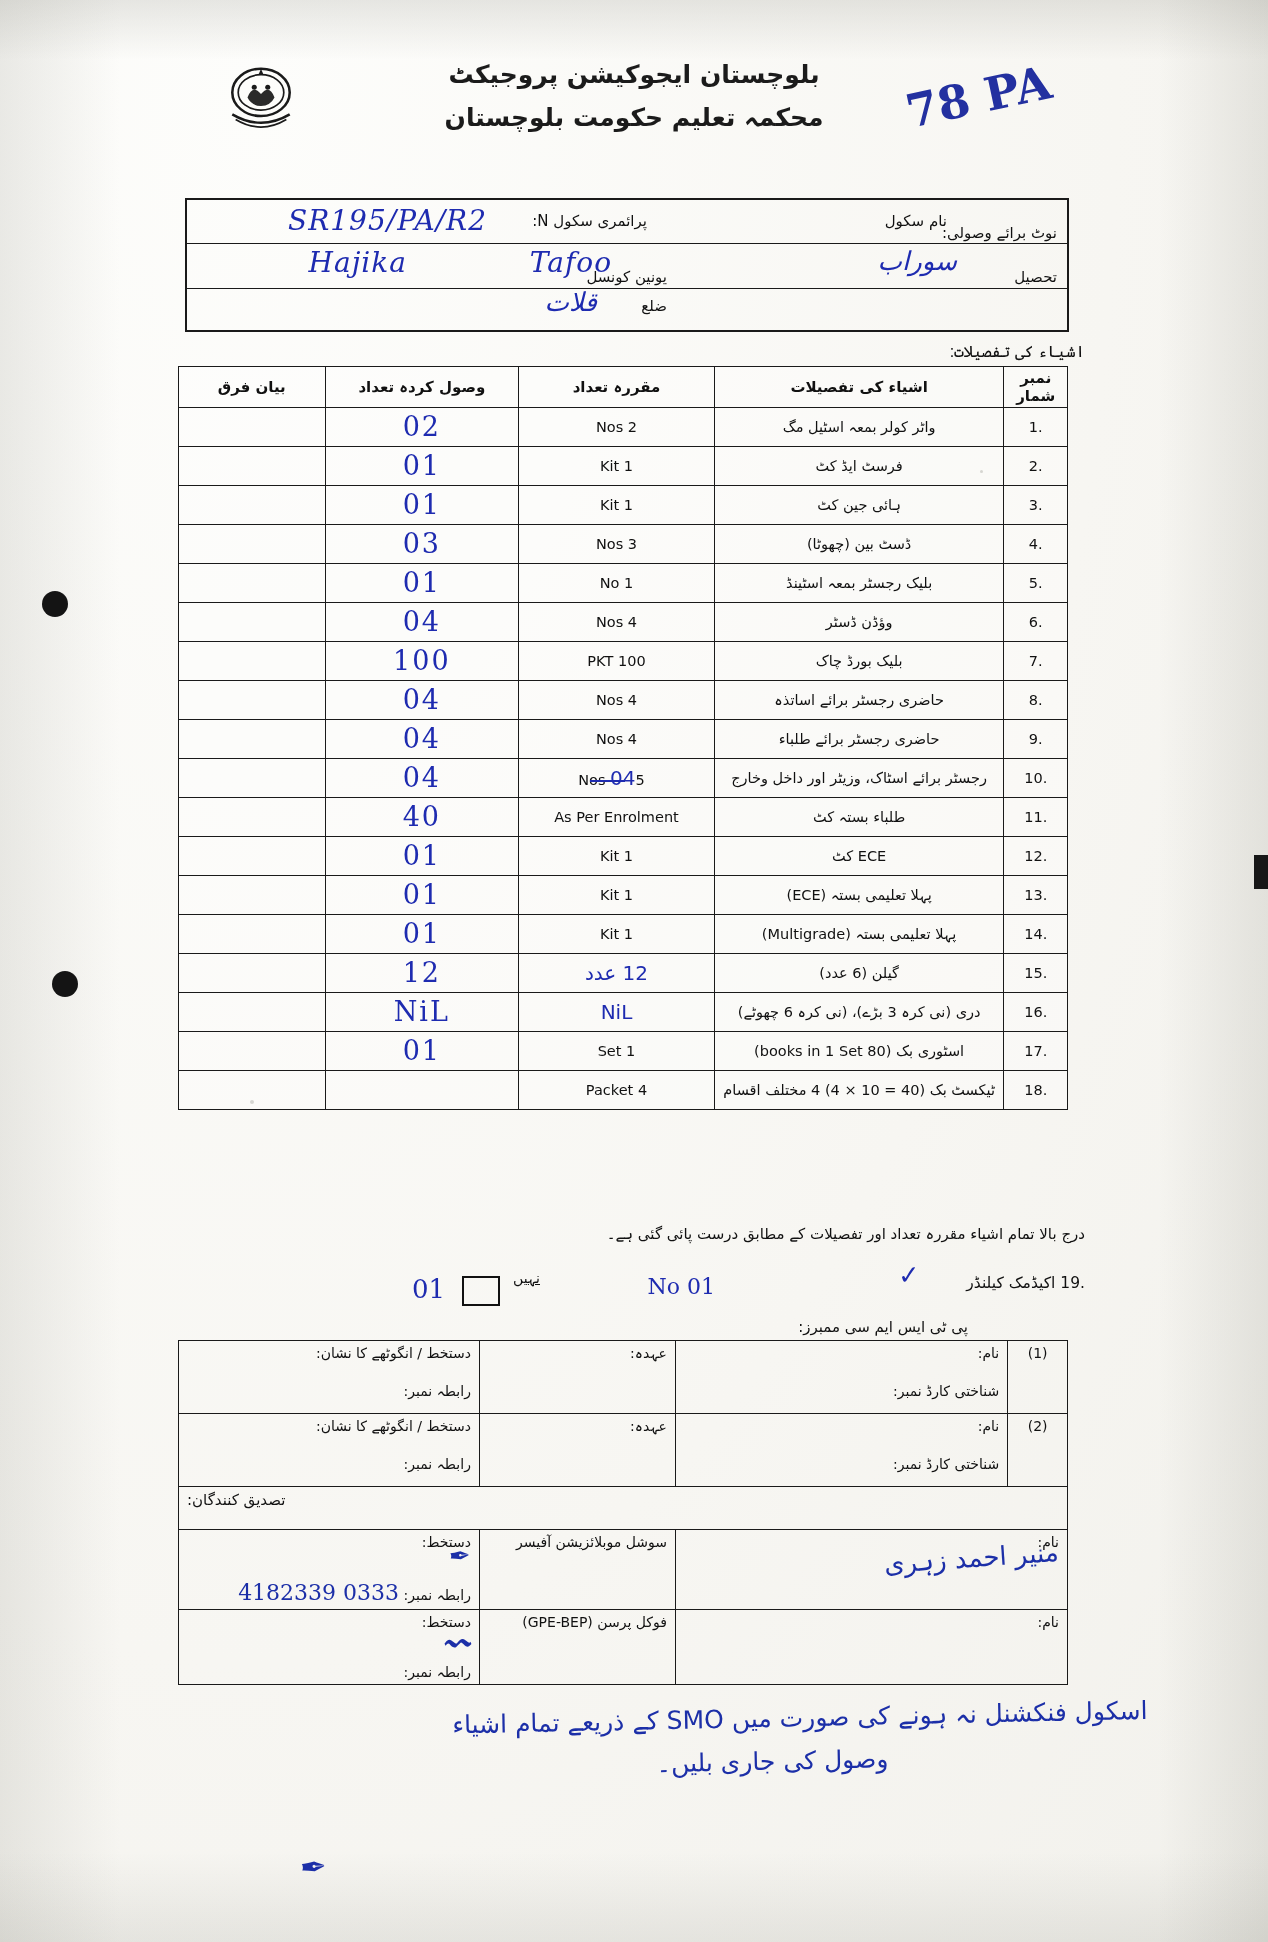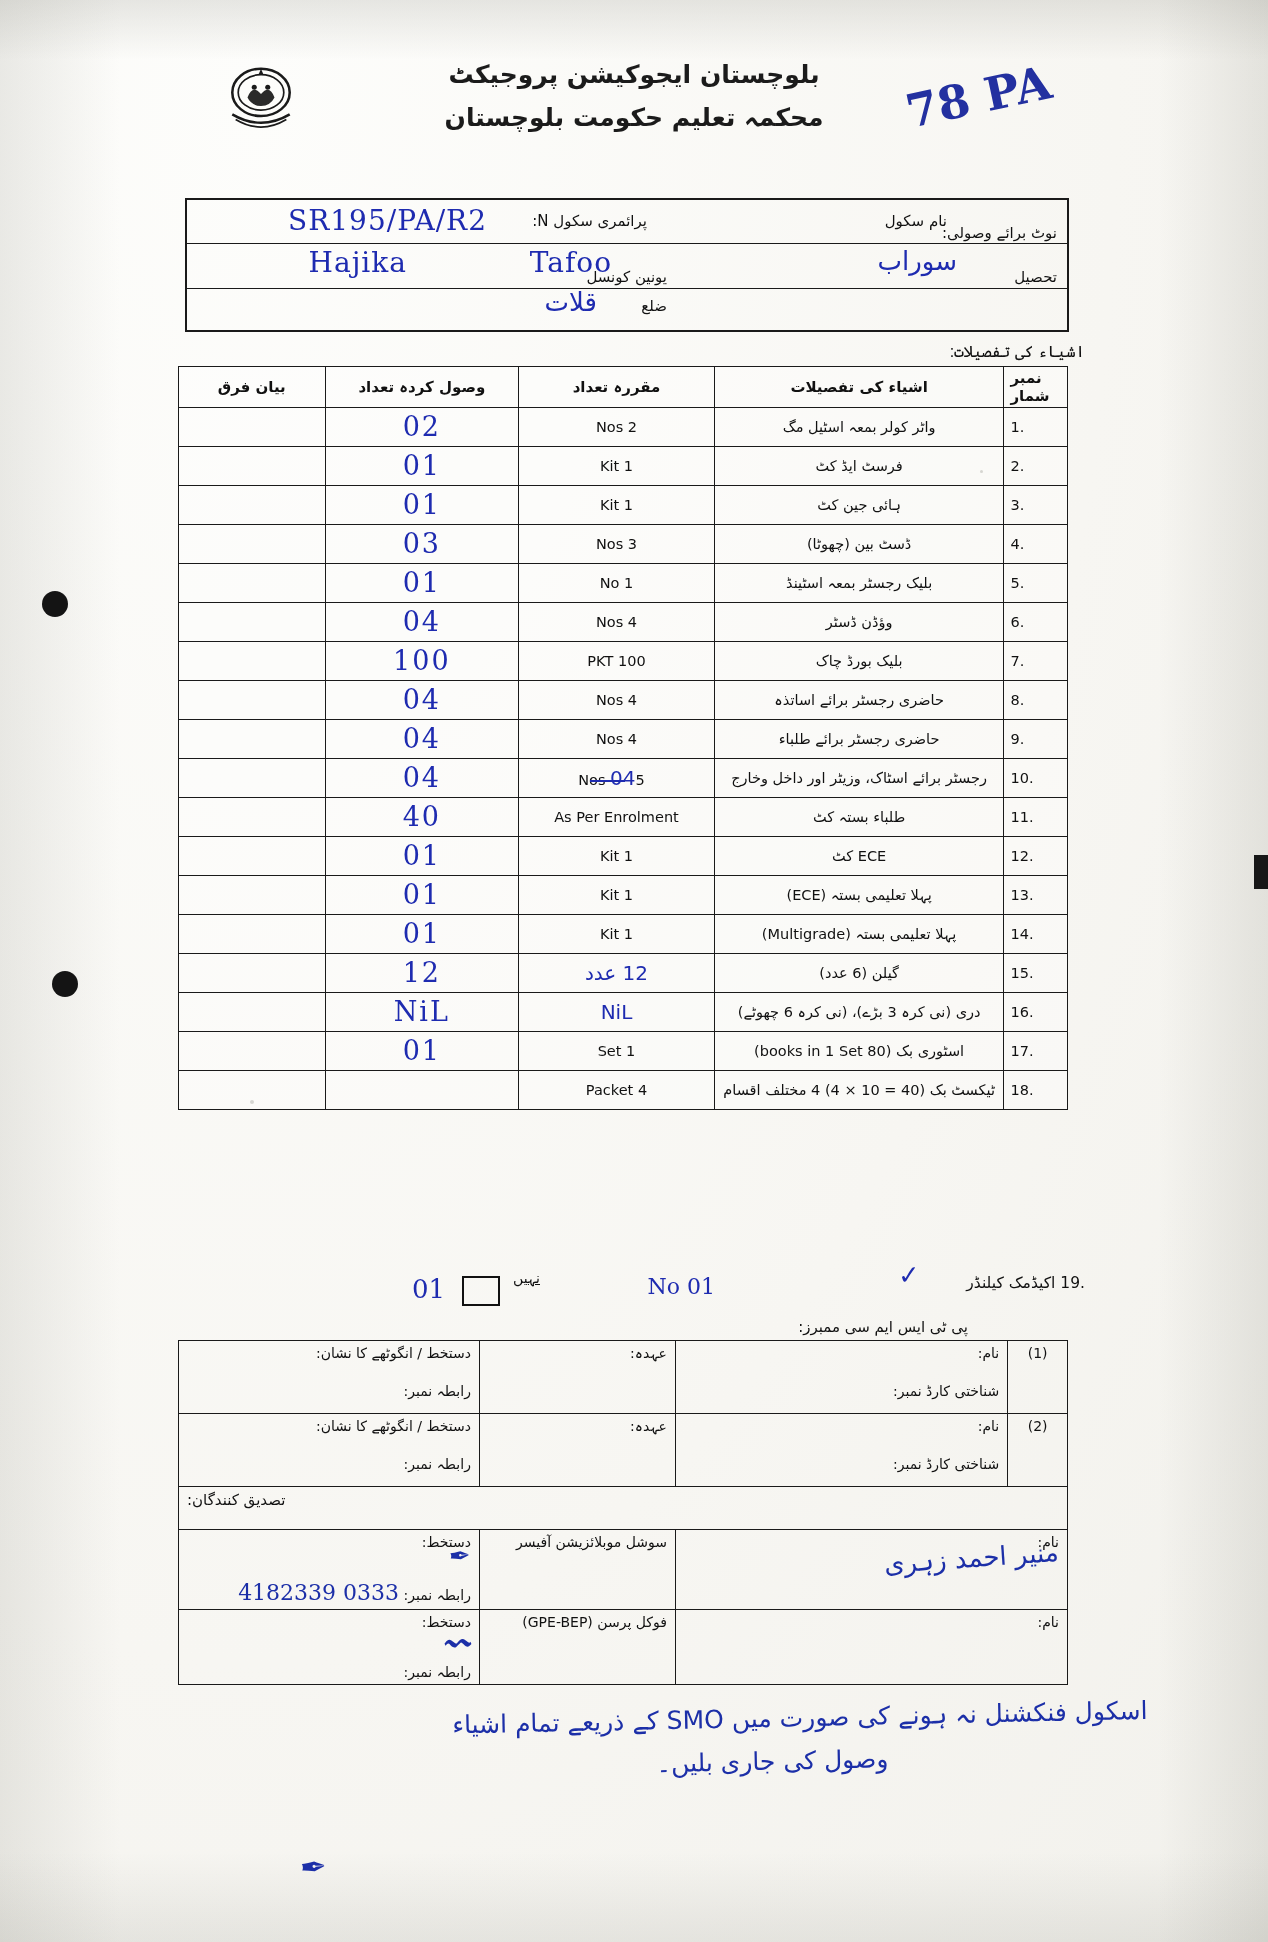--- a/index.html
+++ b/index.html
@@ -56,21 +56,21 @@
   }
   .topbox .row{position:relative;height:43.3px;border-bottom:1px solid #1a1a1a;}
   .topbox .row:last-child{border-bottom:none;}
   .lbl{
     position:absolute;font-family:"DejaVu Sans",sans-serif;font-size:15px;
     color:#111;top:11px;
   }
   .lbl.r{right:8px;margin-top:13px;}
   .hw{
     position:absolute;font-family:"DejaVu Serif",serif;color:#1e2bb0;
-    font-size:28px;letter-spacing:1px;
+    font-size:28px;letter-spacing:1px;font-style:italic;
   }
   .hw.ur{font-family:"DejaVu Sans",sans-serif;}
 
   
   .details-cap{
     position:absolute;right:183px;top:342px;
     font-family:Liberation Sans, sans-serif;font-size:16px;direction:rtl;color:#111;
   }
 
   
@@ -82,21 +82,21 @@
   .tbl th,.tbl td{
     border:1.5px solid #1a1a1a;
     font-family:"DejaVu Sans",sans-serif;
     font-size:14.5px;
     color:#111;
     height:38px;
     padding:0 6px;
     vertical-align:middle;
   }
   .tbl th{font-weight:600;height:40px;font-size:15px;}
-  .c-sr{width:52px;text-align:left;}
+  .c-sr{width:52px;text-align:center;}
   .c-desc{width:300px;text-align:center;}
   .c-qty{width:196px;text-align:center;}
   .c-recv{width:196px;text-align:center;margin-left:32px;}
   .c-diff{width:146px;text-align:center;}
   .recv-hand{
     font-family:"DejaVu Serif",serif;color:#1e2bb0;font-size:27px;letter-spacing:2px;
     display:inline-block;transform:translateY(-1px);
   }
   .qty-hand{
     font-family:"DejaVu Sans",sans-serif;color:#1e2bb0;font-size:20px;
@@ -354,20 +354,21 @@
         <tr>
           <td class="c-sr">.18</td>
           <td class="c-desc">ٹیکسٹ بک (40 = 10 × 4) 4 مختلف اقسام</td>
           <td class="c-qty">4 Packet</td>
           <td class="c-recv"><span class="recv-hand"></span></td>
           <td class="c-diff"></td>
         </tr>
       </tbody>
   </table>
 
+  <div class="statement">درج بالا تمام اشیاء مقررہ تعداد اور تفصیلات کے مطابق درست پائی گئی ہے۔</div>
 
   <div class="line19">
     <span class="l19-txt">.19 اکیڈمک کیلنڈر</span>
     <span class="l19-sign">✓</span>
     <span class="l19-no">01 No</span>
     <span class="l19-nahi">نہیں</span>
     <span class="l19-box"></span>
     <span class="l19-ha">01</span>
   </div>
 

